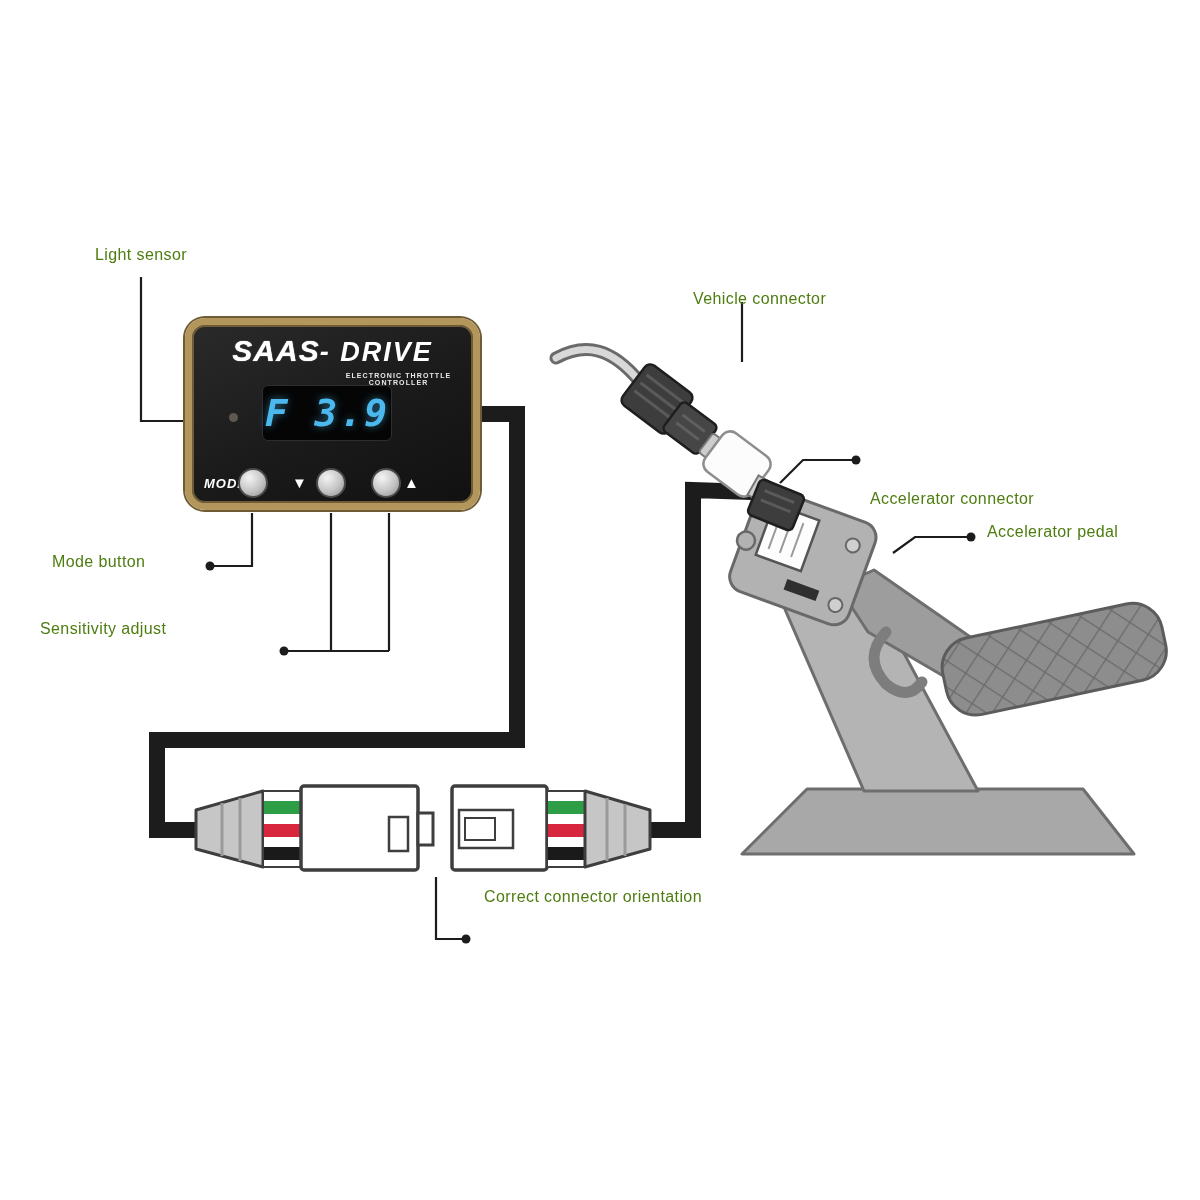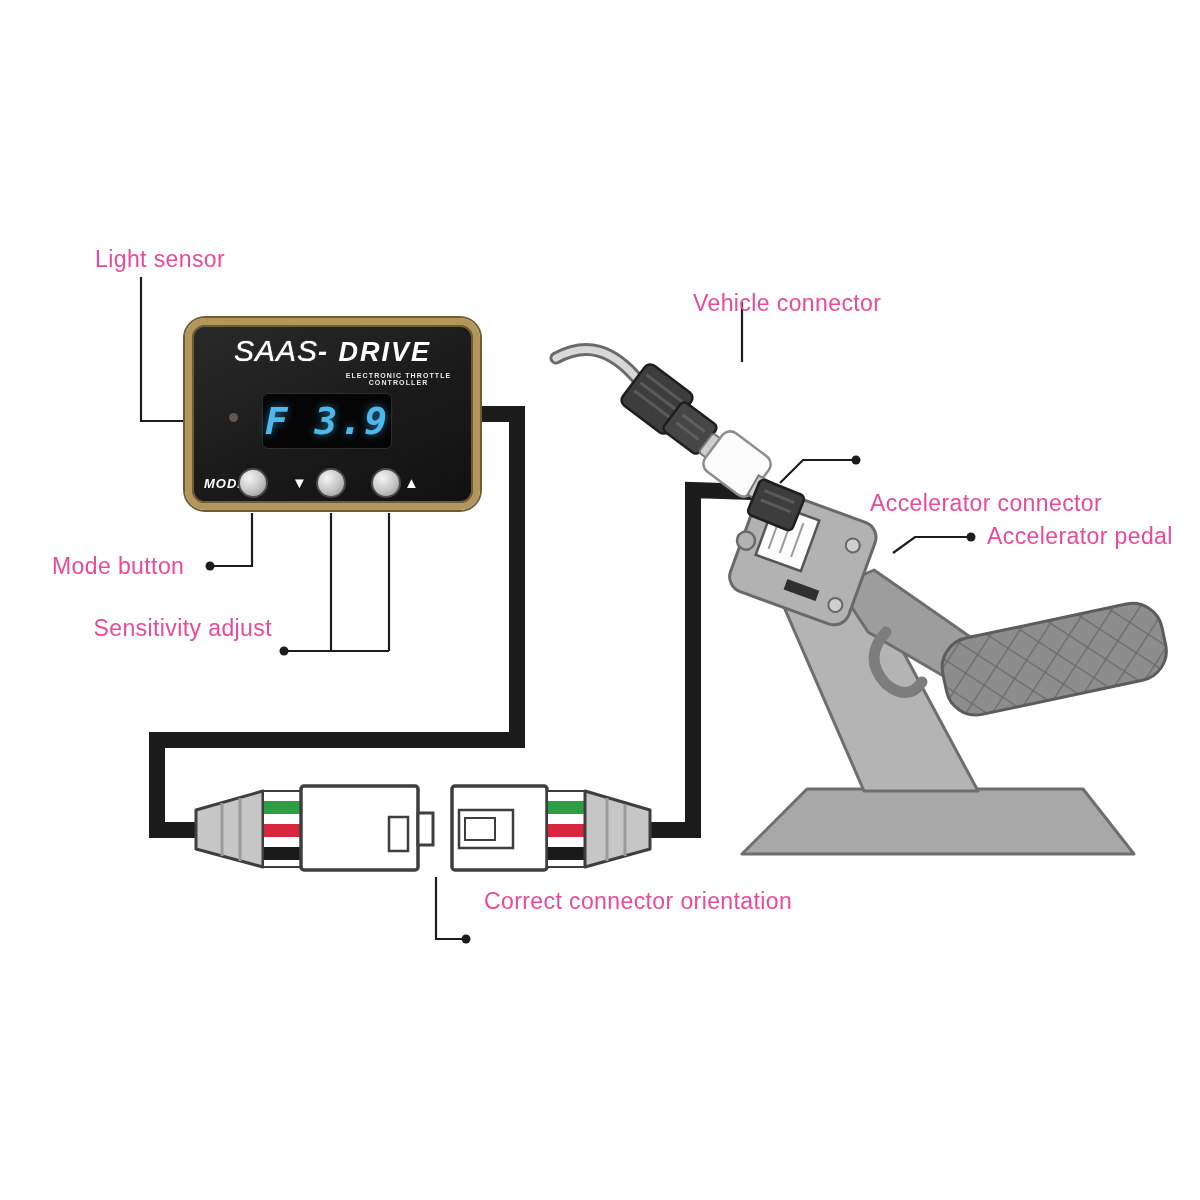--- a/index.html
+++ b/index.html
@@ -1,40 +1,40 @@
 <!DOCTYPE html>
 <html><head>
 <meta charset="utf-8">
 <style>
   * { margin:0; padding:0; box-sizing:border-box; }
   html,body { width:1200px; height:1200px; background:#ffffff; }
   body { font-family:"Liberation Sans", sans-serif; position:relative; overflow:hidden; }
   .canvas { position:absolute; inset:0; width:1200px; height:1200px; }
   .art { position:absolute; inset:0; z-index:1; }
 
-  .label { position:absolute; z-index:3; font-size:23px; color:#ec4899; letter-spacing:.4px; white-space:nowrap; }
+  .label { position:absolute; z-index:3; font-size:16px; color:#4d7c0f; letter-spacing:.4px; white-space:nowrap; }
   .label-light-sensor { left:95px; top:246px; }
   .label-vehicle-connector { left:693px; top:290px; }
   .label-accelerator-connector { left:870px; top:446px;margin-top:44px; }
   .label-accelerator-pedal { left:987px; top:523px;text-align:right; }
   .label-mode-button { left:52px; top:553px; }
-  .label-sensitivity { left:40px; top:614px; width:232px; text-align:right; white-space:normal; line-height:29px; }
+  .label-sensitivity { left:40px; top:614px; width:232px; white-space:normal; line-height:29px; }
   .label-correct-orientation { left:484px; top:888px; }
 
   
   .device { position:absolute; left:185px; top:318px; width:295px; height:192px; z-index:2;
     background:linear-gradient(155deg,#2a2a2a 0%, #1a1a1a 55%, #111 100%);
     border:7px solid #b3965c; border-radius:20px;
     box-shadow:0 0 0 2px #6f5c36, inset 0 0 0 2px #6f5c36; }
   .logo-row { position:absolute; top:9px; left:0; width:100%; text-align:center; color:#fff; font-style:italic; }
-  .logo-saas { font-size:30px; font-weight:400; letter-spacing:1px; text-shadow:0 0 1px #fff; }
+  .logo-saas { font-size:30px; font-weight:700; letter-spacing:1px; text-shadow:0 0 1px #fff; }
   .logo-drive { font-size:27px; font-weight:800; letter-spacing:2px; }
   .device-subtitle { position:absolute; top:47px; left:50%; width:47%; text-align:center; font-size:7px; letter-spacing:1.1px; color:#e9e9e9; font-weight:bold; }
   .display { position:absolute; left:70px; top:60px; width:130px; height:56px; background:#050505;
-    border:1px solid #2e2e2e; border-radius:6px; display:flex; align-items:center; justify-content:center;margin-top:8px; }
+    border:1px solid #2e2e2e; border-radius:6px; display:flex; align-items:center; justify-content:center; }
   .display-text { font-family:"DejaVu Sans Mono", monospace; font-style:italic; font-weight:bold; font-size:38px;
     color:#4cb9ee; letter-spacing:2px; text-shadow:0 0 9px rgba(76,185,238,.55); }
   .sensor-dot { position:absolute; left:37px; top:88px; width:9px; height:9px; border-radius:50%; background:#5e5850; }
   .mode-label { position:absolute; left:12px; top:151px; font-size:13px; font-weight:bold; font-style:italic; color:#fff; letter-spacing:1px; }
   .btn { position:absolute; top:143px; width:30px; height:30px; border-radius:50%;
     background:radial-gradient(circle at 35% 30%, #f4f4f4, #c4c4c4 55%, #8d8d8d);
     border:2px solid #4a4a4a; }
   .btn-1 { left:46px; } .btn-2 { left:124px; } .btn-3 { left:179px; }
   .tri { position:absolute; top:148px; color:#fff; font-size:15px; line-height:20px; }
   .tri-down { left:100px; } .tri-up { left:212px; }

